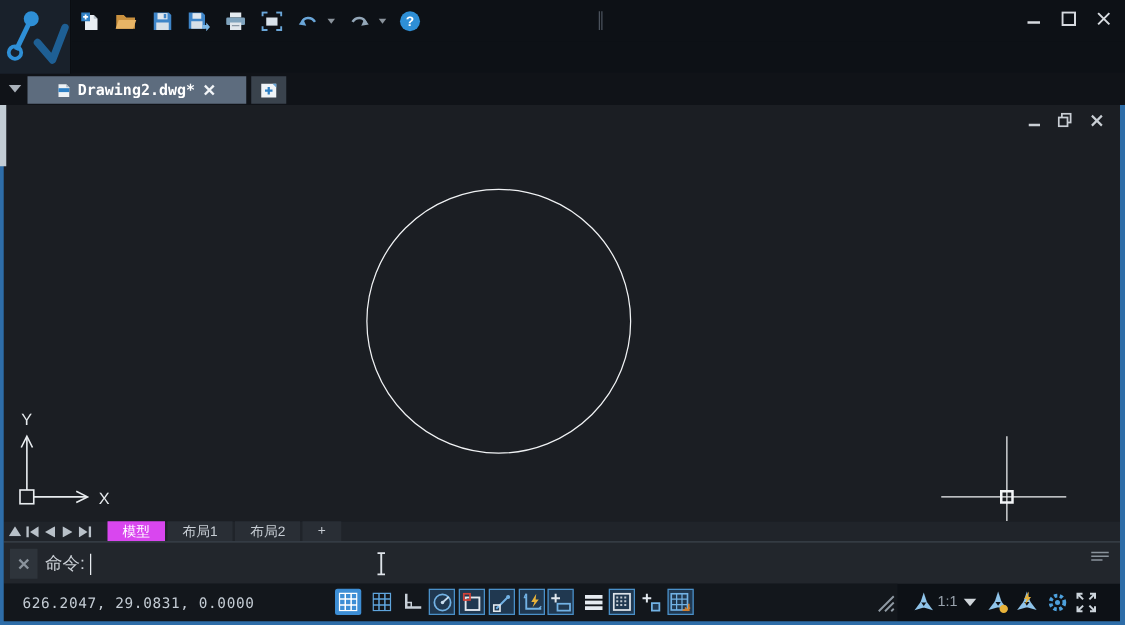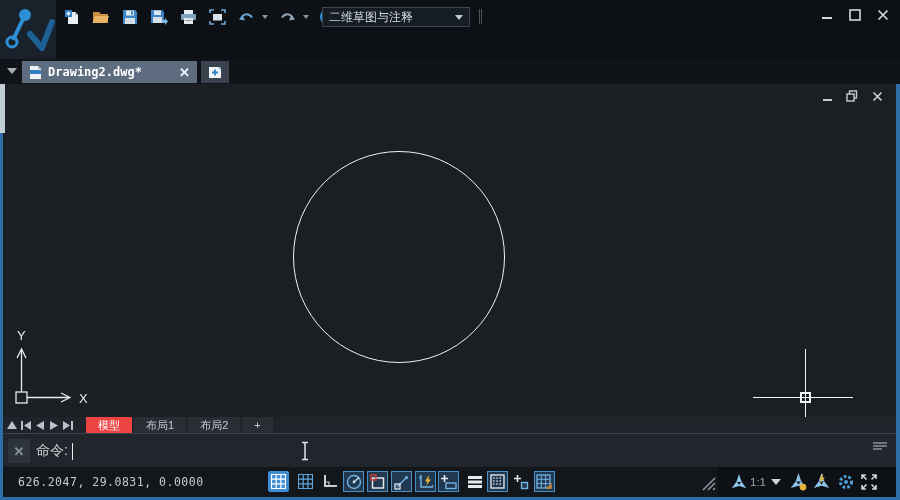--- a/index.html
+++ b/index.html
@@ -29,40 +29,40 @@
   
   .ribbon { position:absolute; left:0; top:33px; width:900px; height:25px; background:#13161b; display:flex; align-items:center; padding-left:66px; gap:24px; }
   .rtab { color:#e9edf1; font-size:13px; padding:3px 6px; cursor:default; white-space:nowrap; }
   .rtab.active { background:#253a50; color:#5fc0f2; padding:3px 9px; border-radius:1px; }
   .ribbon-more { width:17px; height:14px; background:#2e74b8; border-radius:2px; display:flex; align-items:center; justify-content:center; margin-left:2px; }
   .ribbon-more .dn { width:0; height:0; border-left:4px solid transparent; border-right:4px solid transparent; border-top:5px solid #e8f2fa; }
 
   
   .doctabs { position:absolute; left:0; top:58px; width:900px; height:26px; background:#101318; }
   .doc-menu-arrow { position:absolute; left:7px; top:10px; width:0; height:0; border-left:5px solid transparent; border-right:5px solid transparent; border-top:6px solid #aab2ba; }
-  .doctab { position:absolute; left:22px; top:3px; width:175px; height:22px; background:#5d6c7e; display:flex; align-items:center; padding:0 7px; gap:6px; }
+  .doctab { position:absolute; left:22px; top:3px; width:175px; height:22px; background:#5d6c7e; display:flex; align-items:center; padding:0 24px; gap:6px; }
   .doctab-label { color:#ffffff; font-family:"DejaVu Sans Mono", monospace; font-weight:bold; font-size:12px; white-space:nowrap; }
   .doctab-close { margin-left:auto; color:#f2f5f8; font-size:13px; font-weight:bold; line-height:1; }
   .newtab { position:absolute; left:201px; top:3px; width:28px; height:22px; background:#3a434d; display:flex; align-items:center; justify-content:center; }
 
   
   .canvas { position:absolute; left:3px; top:84px; width:893px; height:333px; background:#1b1e23; overflow:hidden; }
   .mdi-ctrls { position:absolute; top:5px; right:12px; display:flex; gap:11px; }
   .mdi-ctrls .mbtn { width:14px; height:14px; display:flex; align-items:center; justify-content:center; }
   .circle { position:absolute; left:290px; top:67px; width:212px; height:212px; border:1px solid #f0f2f4; border-radius:50%; }
   .crosshair-h { position:absolute; left:750px; top:313px; width:100px; height:1px; background:#f2f4f6; }
   .crosshair-v { position:absolute; left:802px; top:265px; width:1px; height:68px; background:#f2f4f6; }
   .pickbox { position:absolute; left:797px; top:308px; width:11px; height:11px; border:2px solid #f2f4f6; background:transparent; }
   .ucs { position:absolute; left:2px; top:242px; }
 
   
   .layoutbar { position:absolute; left:3px; top:417px; width:893px; height:16px; background:#20242a; display:flex; align-items:center; gap:2px; padding-left:3px; }
   .lnav { width:12px; height:13px; display:flex; align-items:center; justify-content:center; }
   .ltab { height:16px; display:flex; align-items:center; justify-content:center; font-size:11px; color:#c6ccd3; background:#292e35; padding:0 12px; white-space:nowrap; }
-  .ltab.active { background:#ef4444; color:#ffffff; }
+  .ltab.active { background:#d946ef; color:#ffffff; }
   .ltab.plus { padding:0 12px; }
 
   
   .cmdline { position:absolute; left:3px; top:433px; width:893px; height:34px; background:#22262c; border-top:1px solid #3d444d; }
   .cmd-close { position:absolute; left:5px; top:5px; width:22px; height:24px; background:#2e343b; display:flex; align-items:center; justify-content:center; color:#8a939c; font-size:13px; font-weight:bold; }
   .cmd-prompt { position:absolute; left:33px; top:0; height:34px; display:flex; align-items:center; color:#ccd1d7; font-size:14px; }
   .cmd-caret { display:inline-block; width:1px; height:17px; background:#e8ecf0; margin-left:4px; animation:blink 1s steps(1) infinite; }
   @keyframes blink { 50% { opacity:0; } }
   .cmd-ibeam { position:absolute; left:296px; top:7px; }
   .cmd-history { position:absolute; right:8px; top:3px; }
@@ -143,24 +143,20 @@
       </span>
       <span class="mini-caret"></span>
       <span class="qbtn">
         <svg width="18" height="18" viewBox="0 0 18 18">
           <circle cx="9" cy="9" r="8" fill="#2e8fd6"></circle>
           <text x="9" y="13" text-anchor="middle" font-size="11" font-family="Liberation Sans, sans-serif" font-weight="bold" fill="#ffffff">?</text>
         </svg>
       </span>
     </div>
 
-    <div class="ws-dropdown">
-      <span>二维草图与注释</span>
-      <span class="ws-arrow"></span>
-    </div>
 
     <div class="title-sep"></div>
 
     <div class="win-ctrls">
       <span class="wbtn">
         <svg width="12" height="12" viewBox="0 0 12 12">
             <path d="M1 9 h10" stroke="#d6dadf" stroke-width="2"></path>
           </svg>
       </span>
       <span class="wbtn">

